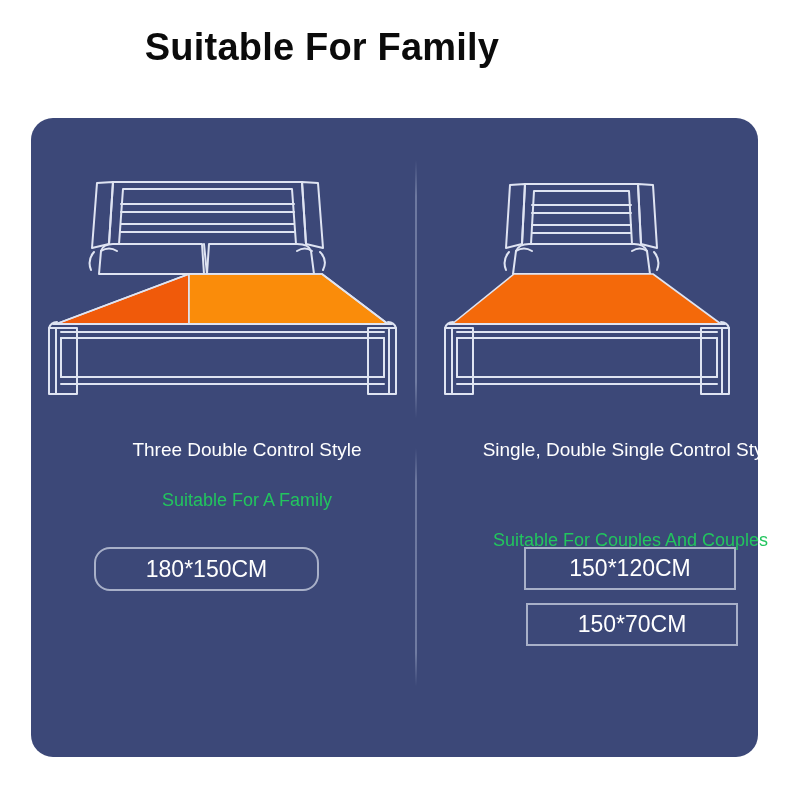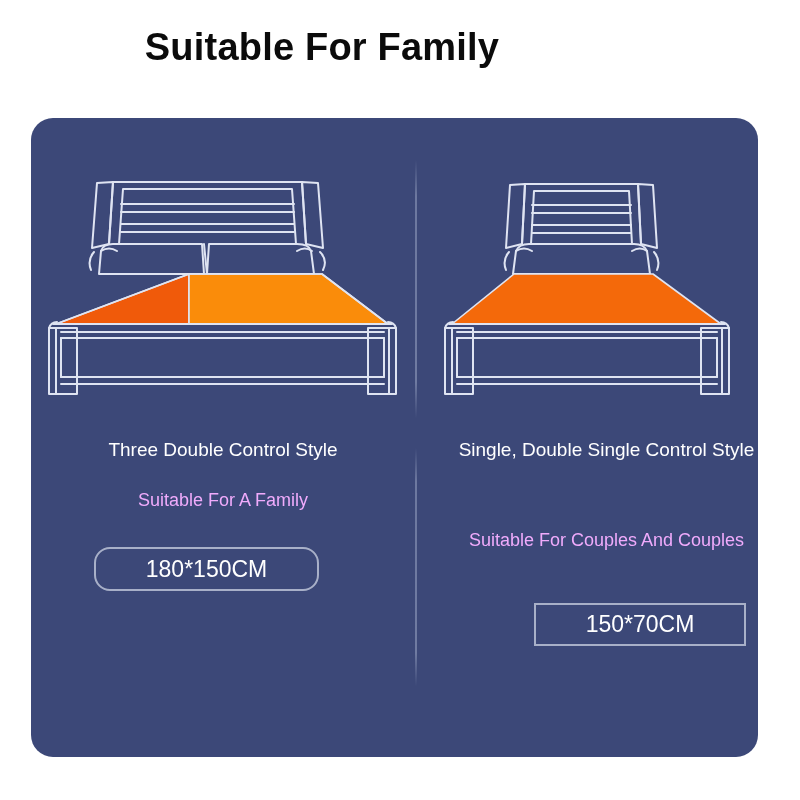--- a/index.html
+++ b/index.html
@@ -52,20 +52,21 @@
         rgba(190,200,225,0.00) 100%);
   }
   .divider-top    { top: 42px;  height: 258px; }
   .divider-bottom { top: 330px; height: 238px; }
 
   
   .col {
     position: absolute;
     top: 0;
     height: 639px;
+    padding-left: 16px;
   }
   .col-left  { left: 0px;   width: 384px; }
   .col-right { left: 386px; width: 379px; }
 
   
   .bed-art {
     position: absolute;
     top: 34px;
   }
   .bed-art-left  { left: 16px;  width: 352px; height: 260px; }
@@ -78,21 +79,21 @@
     width: 100%;
     text-align: center;
     color: #ffffff;
     font-size: 19px;
     white-space: nowrap;
   }
   .caption-sub {
     position: absolute;
     width: 100%;
     text-align: center;
-    color: #f0abfc;
+    color: #22c55e;
     font-size: 18px;
     white-space: nowrap;
   }
   .col-left  .caption-main { top: 321px; }
   .col-left  .caption-sub  { top: 372px; }
   .col-right .caption-main { top: 321px; }
   .col-right .caption-sub  { top: 380px; margin-top: 32px; }
 
   
   .size-box {
@@ -107,21 +108,21 @@
     justify-content: center;
     white-space: nowrap;
   }
   .col-left .size-box-0 {
     left: 63px; top: 429px; width: 225px; height: 44px; border-radius: 16px;
   }
   .col-right .size-box-0 {
     left: 107px; top: 429px; width: 212px; height: 43px;
   }
   .col-right .size-box-1 {
-    left: 117px; top: 485px; width: 212px; height: 43px;
+    left: 109px; top: 485px; width: 212px; height: 43px;
   }
 </style>
 </head>
 <body>
 
 <div class="page-title">Suitable For Family</div>
 
 <div class="panel">
 
   <div class="divider-top"></div>
@@ -240,17 +241,18 @@
           <path d="M16 176 Q18 170 24 170"></path>
           <path d="M300 176 Q298 170 292 170"></path>
         </g>
       </svg>
     </div>
 
     <div class="caption-main">Single, Double Single Control Style</div>
 
     <div class="caption-sub">Suitable For Couples And Couples</div>
 
+    <div class="size-box size-box-0">150*120CM</div>
 
     <div class="size-box size-box-1">150*70CM</div>
   </div>
 
 </div>
 
 </body></html>

